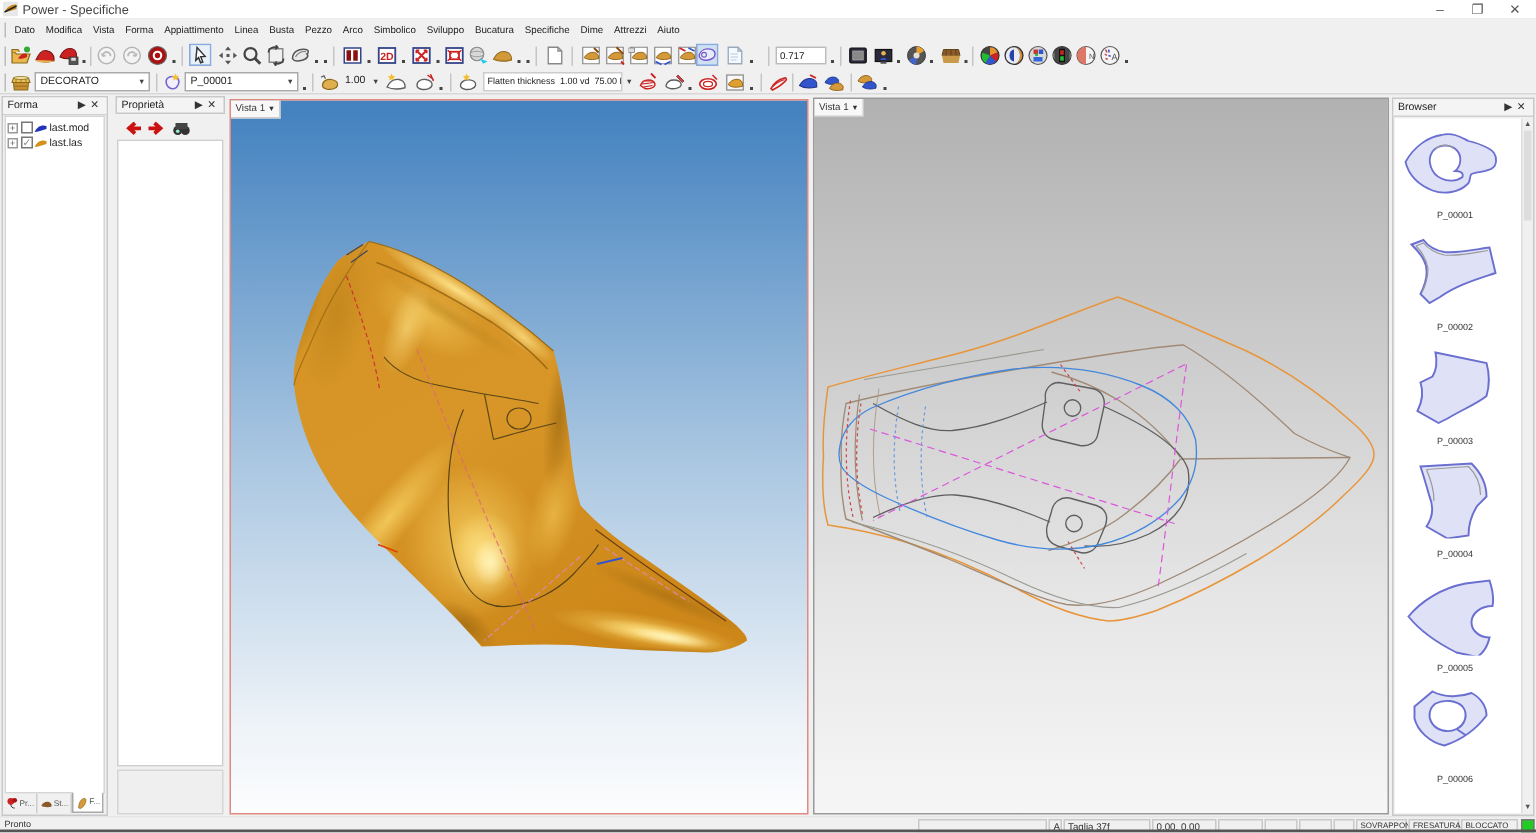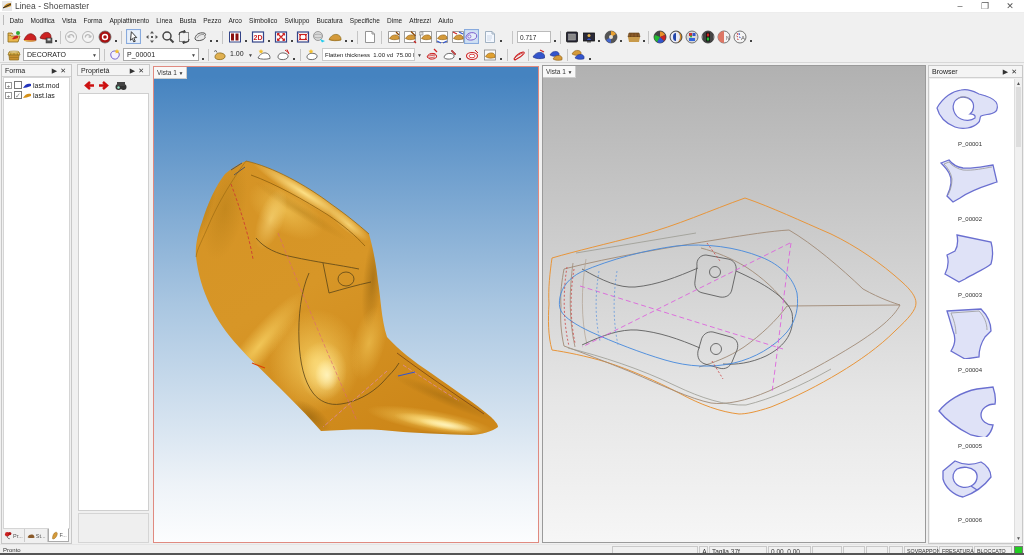--- a/index.html
+++ b/index.html
@@ -29,21 +29,21 @@
 </style>
 </head>
 <body>
 <div id="app">
   <div id="titlebar">
     <svg class="ticon" viewBox="0 0 10 10">
         <rect x="0" y="0" width="10" height="10" fill="#e8e8e8"></rect>
         <path d="M1,7 C3,3 6,2 9,2 L9,5 C6,6 3,7 1,7 Z" fill="#c8881c"></path>
         <path d="M1,7 L9,3" stroke="#222" stroke-width="1" fill="none"></path>
       </svg>
-    <div class="ttext">Linea - Shoemaster</div>
+    <div class="ttext">Power - Specifiche</div>
     <div class="wbtn" style="left:945px;">–</div>
     <div class="wbtn" style="left:970px;">❐</div>
     <div class="wbtn" style="left:995px;">✕</div>
   </div>
   <div id="menubar">
     <span class="grip"></span>
     <span>Dato</span>
       <span>Modifica</span>
       <span>Vista</span>
       <span>Forma</span>

